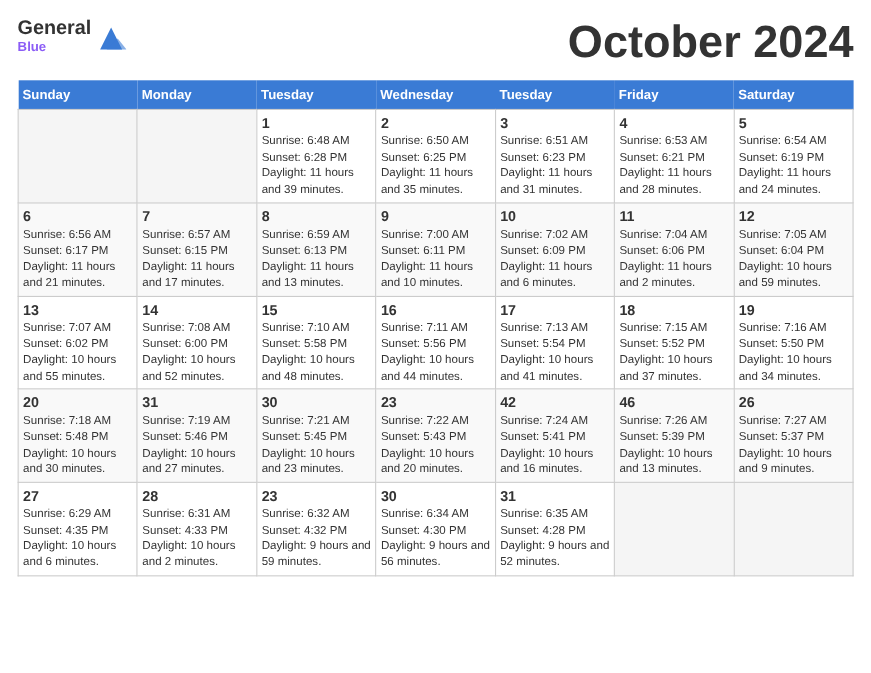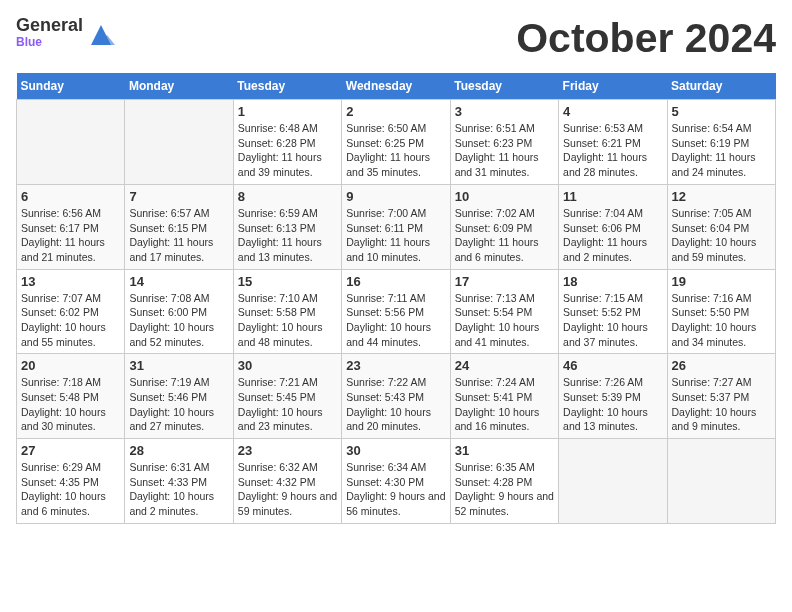--- a/index.html
+++ b/index.html
@@ -220,21 +220,21 @@
         </td>
         <td>
           <div class="day-number">30</div>
           <div class="day-info">Sunrise: 7:21 AM<br>Sunset: 5:45 PM<br>Daylight: 10 hours and 23 minutes.</div>
         </td>
         <td>
           <div class="day-number">23</div>
           <div class="day-info">Sunrise: 7:22 AM<br>Sunset: 5:43 PM<br>Daylight: 10 hours and 20 minutes.</div>
         </td>
         <td>
-          <div class="day-number">24</div>
+          <div class="day-number">42</div>
           <div class="day-info">Sunrise: 7:24 AM<br>Sunset: 5:41 PM<br>Daylight: 10 hours and 16 minutes.</div>
         </td>
         <td>
           <div class="day-number">46</div>
           <div class="day-info">Sunrise: 7:26 AM<br>Sunset: 5:39 PM<br>Daylight: 10 hours and 13 minutes.</div>
         </td>
         <td>
           <div class="day-number">26</div>
           <div class="day-info">Sunrise: 7:27 AM<br>Sunset: 5:37 PM<br>Daylight: 10 hours and 9 minutes.</div>
         </td>

